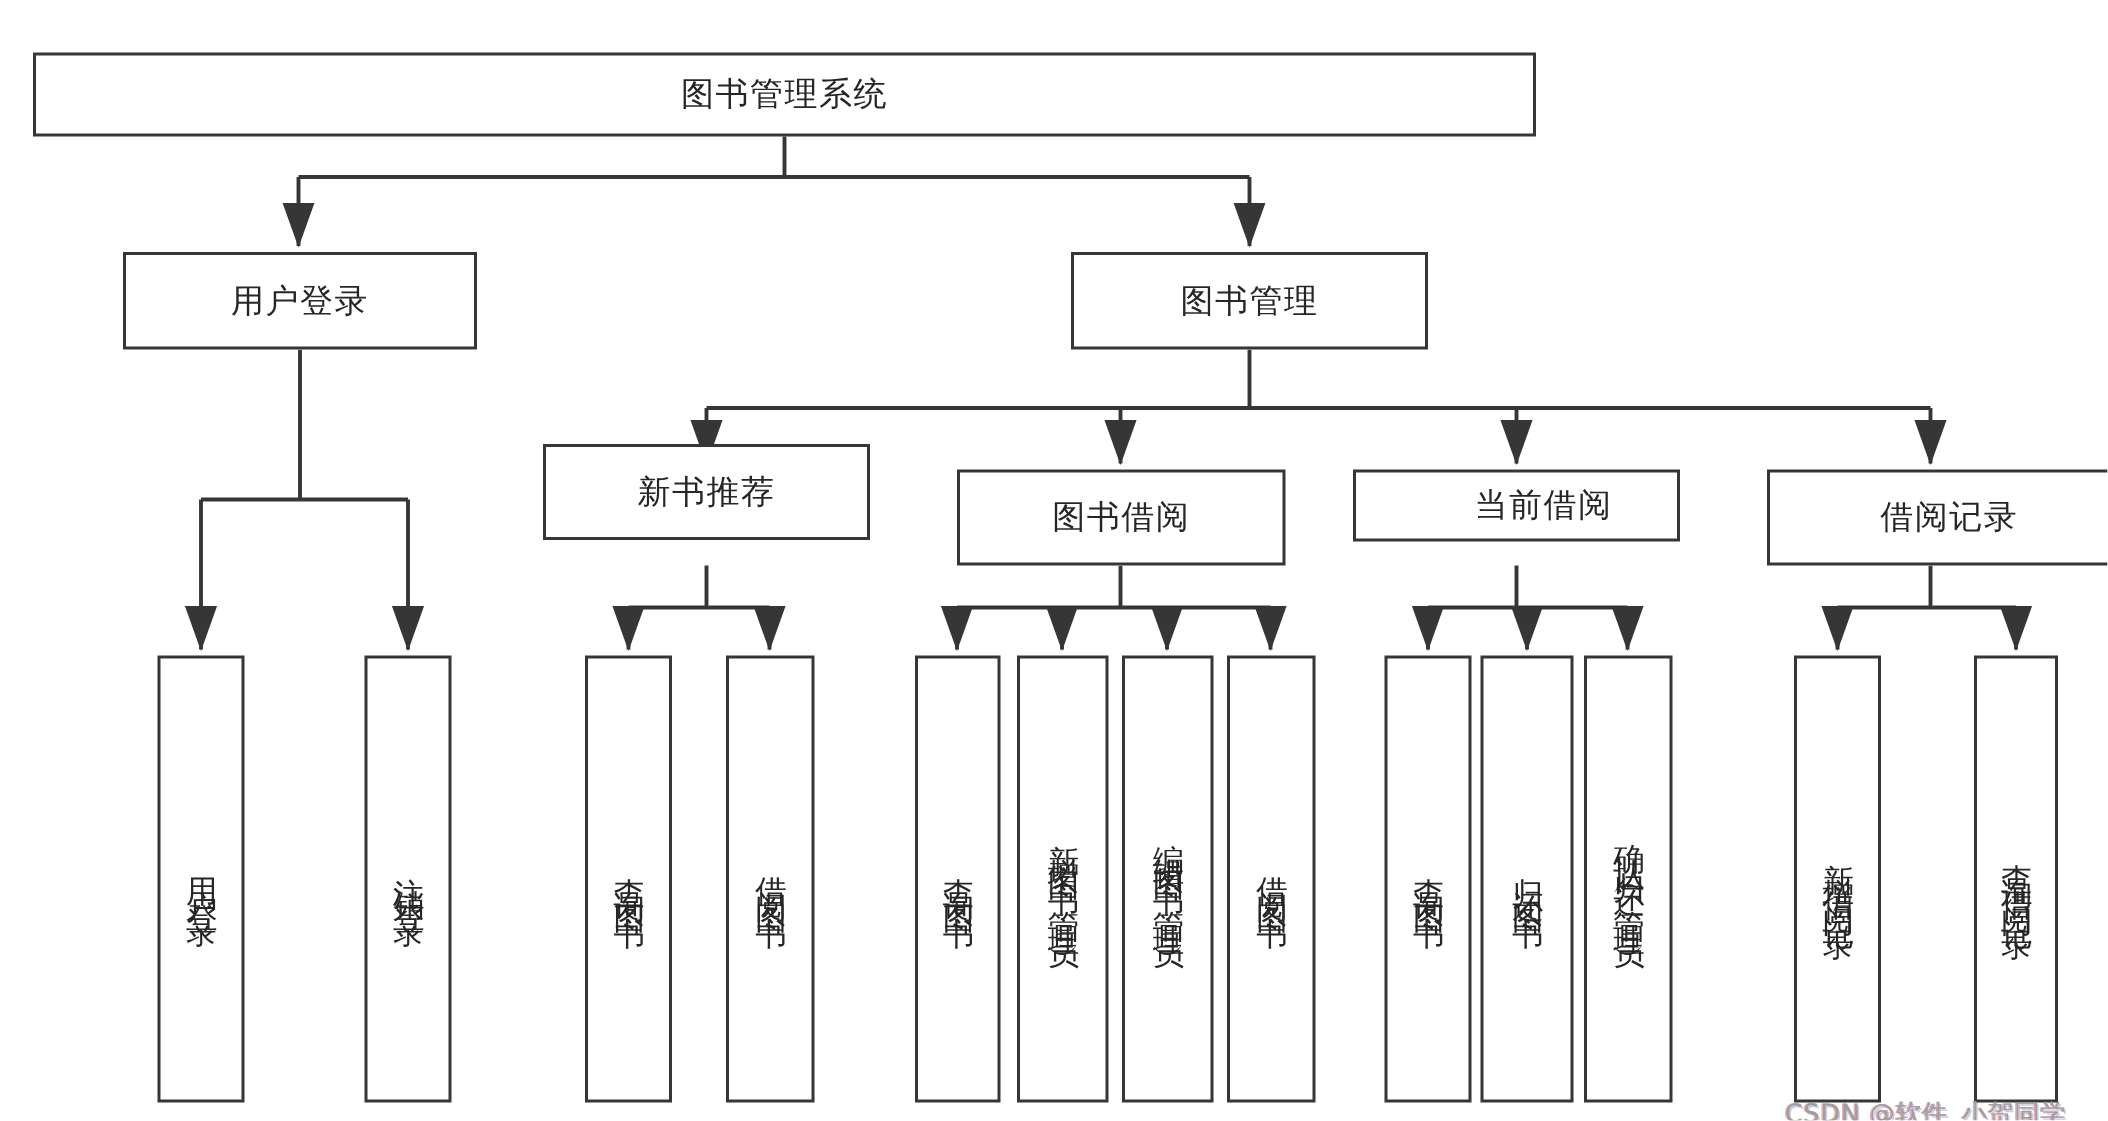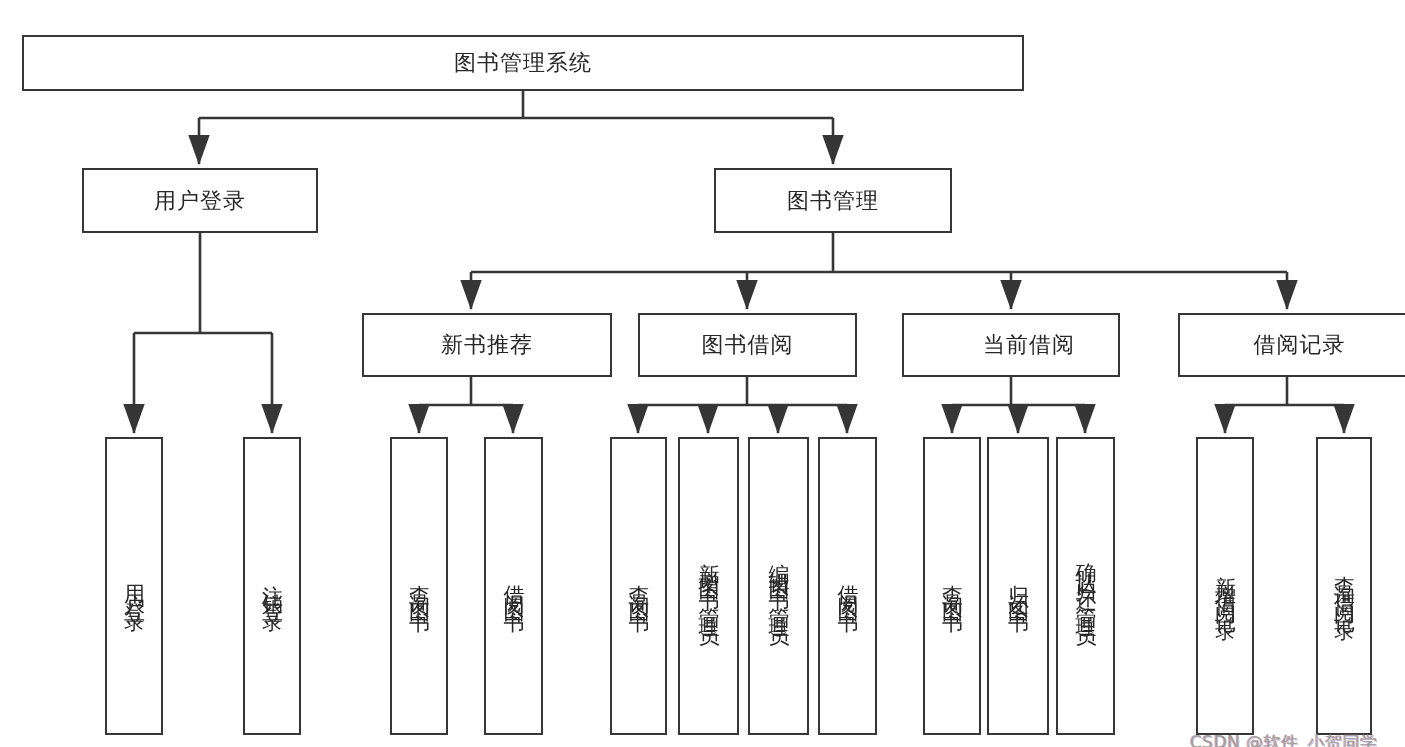--- a/index.html
+++ b/index.html
@@ -94,27 +94,27 @@
     <span>图书管理系统</span>
   </div>
 
   <div class="node node-h" style="left:82px; top:168px; width:236px; height:65px;">
     <span>用户登录</span>
   </div>
   <div class="node node-h" style="left:714px; top:168px; width:238px; height:65px;text-align:right;">
     <span>图书管理</span>
   </div>
 
-  <div class="node node-h" style="left:362px; top:313px; width:250px; height:64px;">
+  <div class="node node-h" style="left:362px; top:296px; width:218px; height:64px;">
     <span>新书推荐</span>
   </div>
   <div class="node node-h" style="left:638px; top:313px; width:219px; height:64px;">
     <span>图书借阅</span>
   </div>
-  <div class="node node-h" style="left:902px; top:313px; width:218px; height:64px;padding-left:36px;">
+  <div class="node node-h" style="left:902px; top:313px; width:218px; height:48px;padding-left:36px;">
     <span>当前借阅</span>
   </div>
   <div class="node node-h" style="left:1178px; top:313px; width:243px; height:64px;">
     <span>借阅记录</span>
   </div>
 
   <div class="node node-v" style="left:105px; top:437px; width:58px; height:298px;">
     <span>用户登录</span>
   </div>
   <div class="node node-v" style="left:243px; top:437px; width:58px; height:298px;">

